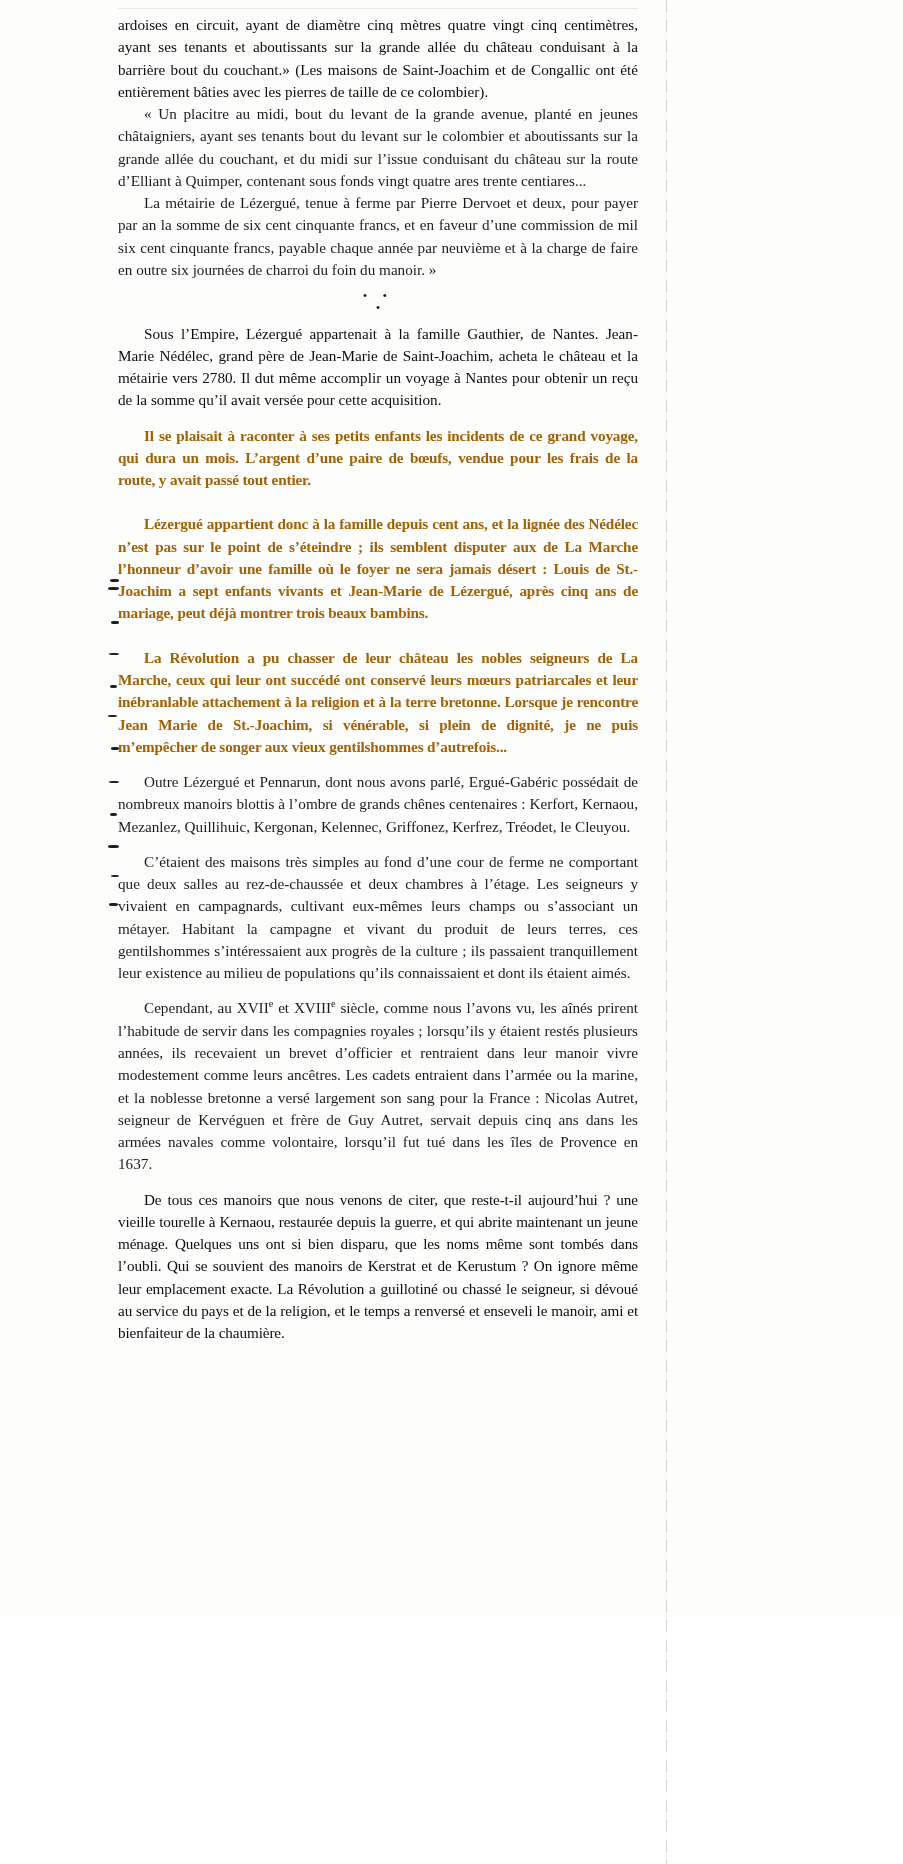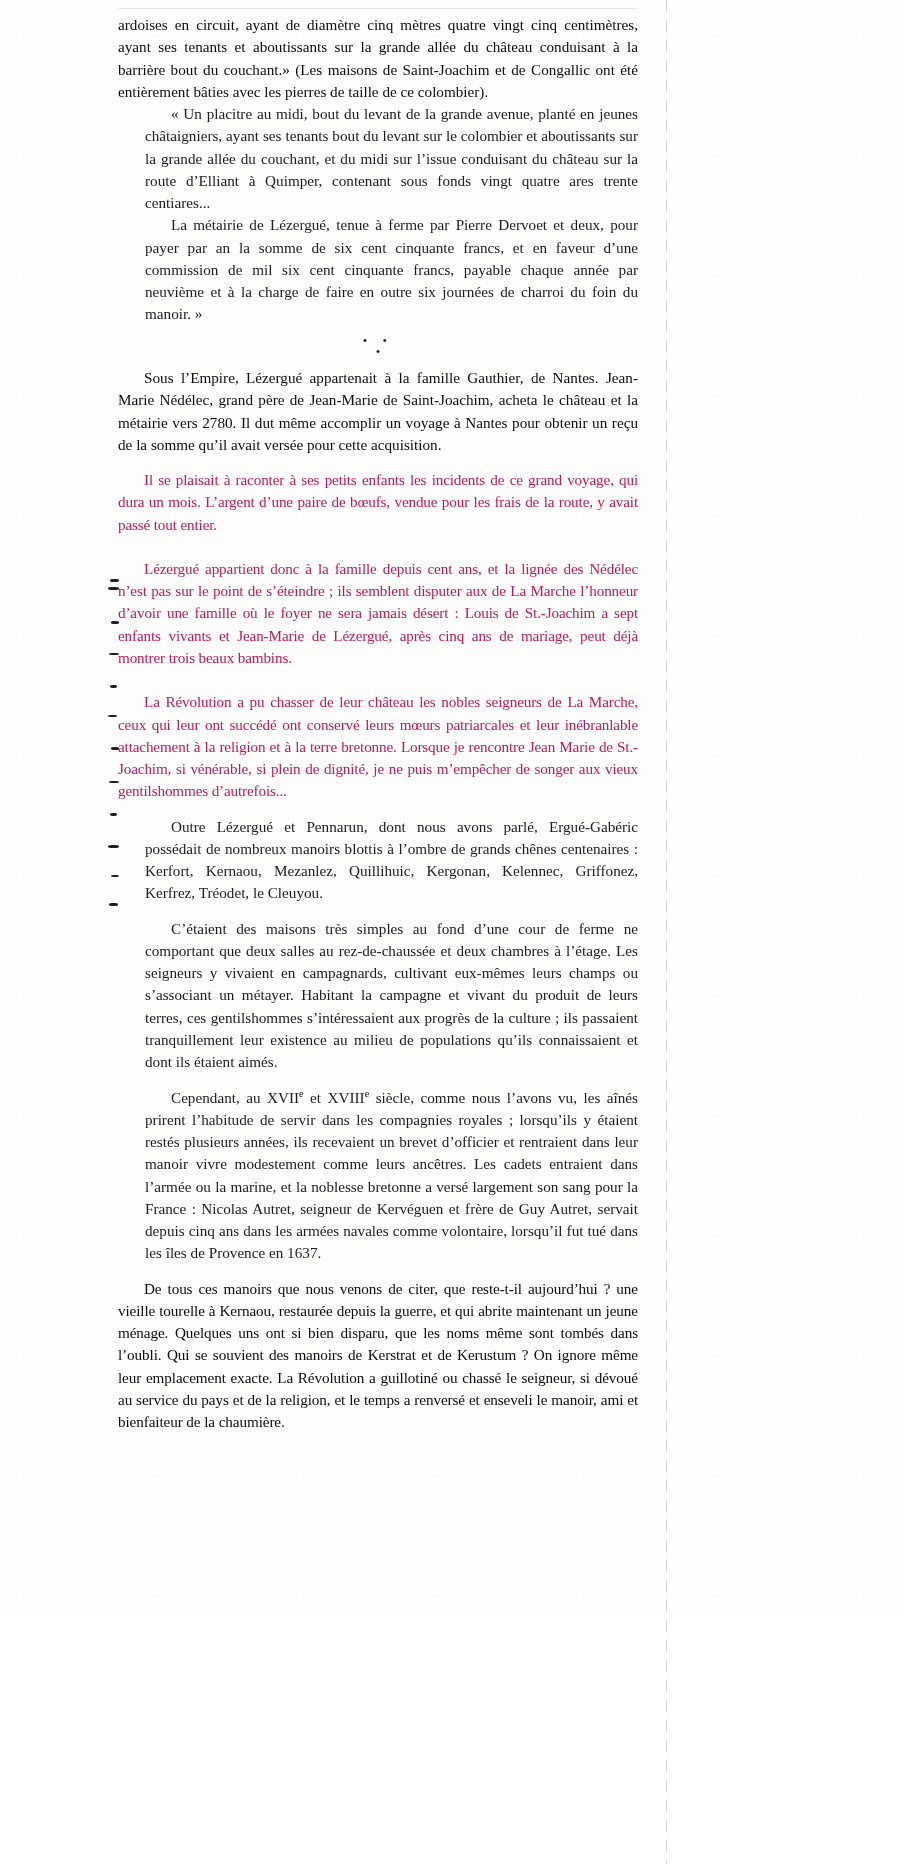--- a/index.html
+++ b/index.html
@@ -48,40 +48,40 @@
   p {
     margin: 0 0 0 0;
     text-indent: 26px;
     hyphens: manual;
   }
   p.noindent { text-indent: 0; }
   p.gap { margin-top: 13px; }
   p.gap-sm { margin-top: 22px; }
   
   .dark { color: #0c0c0f; }
-  .mid  { color: #1b1b20; margin-left: 27px; }
+  .mid  { color: #1b1b20; }
   .smudge { font-weight: normal; letter-spacing: -0.1px; }
 
   .ornament {
     text-align: center;
     margin: 9px 0 9px 0;
     text-indent: 0;
     font-size: 13px;
     letter-spacing: 3px;
     color: #1a1a1f;
     line-height: 0.9;
   }
   .ornament span { display: block; }
   .orn-top { letter-spacing: 6px; }
   .orn-bot { letter-spacing: 0px; }
 
   
   .inked {
-    font-weight: normal;
-    color: #be185d;
+    font-weight: bold;
+    color: #a16207;
     letter-spacing: -0.15px;
   }
   .inked p { text-indent: 26px; }
 
   
   .margin-marks {
     position: absolute;
     left: 108px;
     top: 575px;
     width: 16px;

